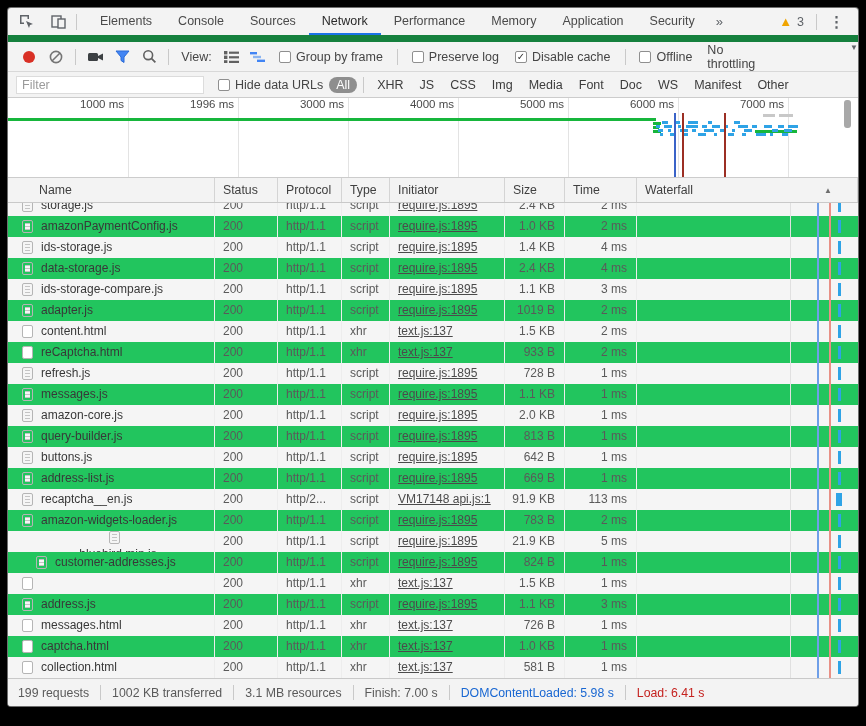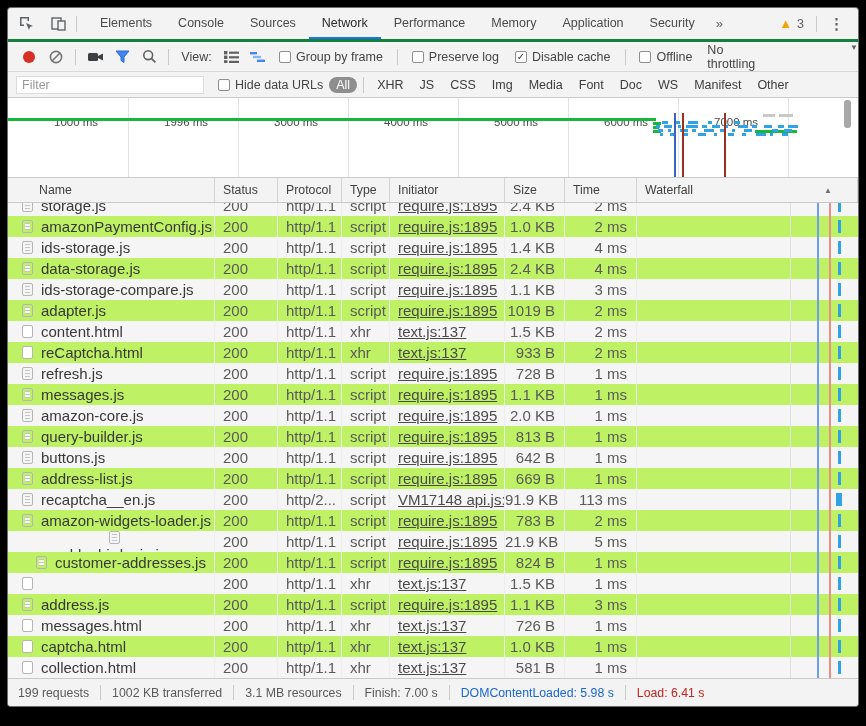--- a/index.html
+++ b/index.html
@@ -1,21 +1,21 @@
 <!DOCTYPE html>
 <html><head>
 <meta charset="utf-8">
 <style>
   * { box-sizing: border-box; margin: 0; padding: 0; }
   html,body { width:866px; height:726px; background:#000; font-family:"Liberation Sans",sans-serif; overflow:hidden; }
   .window { position:absolute; left:8px; top:8px; width:850px; height:698px; background:#f3f3f3;
             border-radius:3px; overflow:hidden; box-shadow:0 0 0 1px #6e6e6e; color:#454545; }
 
   
-  .tabbar { height:34px; display:flex; align-items:center; border-bottom:3px solid #15803d; font-size:12.5px; }
+  .tabbar { height:34px; display:flex; align-items:center; border-bottom:7px solid #15803d; font-size:12.5px; }
   .tabbar .icnbtn { width:28px; height:26px; display:flex; align-items:center; justify-content:center; margin-left:4px; }
   .vsep { width:1px; height:16px; background:#c9c9c9; margin:0 4px; }
   .tab-strip { display:flex; height:100%; align-items:stretch; margin-left:6px; }
   .tab { display:flex; align-items:center; padding:0 13px; color:#4a4a4a; border-bottom:2px solid transparent; cursor:default; }
   .tab.active { color:#2a2a2a; border-bottom:2px solid #1a73e8; }
   .tab-more { padding:0 8px; color:#5f6368; font-size:13px; display:flex; align-items:center; }
   .tabbar-right { margin-left:auto; display:flex; align-items:center; padding-right:6px; }
   .warn { display:flex; align-items:center; gap:5px; padding:0 8px; }
   .warn .tri { color:#f0a400; font-size:13px; }
   .warn .cnt { color:#5f6368; }
@@ -33,34 +33,34 @@
   
   .filterbar { height:26px; display:flex; align-items:center; border-bottom:1px solid #ccc; font-size:12.5px; padding-left:8px; }
   .filter-input { width:188px; height:18px; border:1px solid #dcdcdc; background:#fff; font-size:12.5px; padding:0 5px; color:#333; font-family:"Liberation Sans",sans-serif; }
   .filter-input::placeholder { color:#9a9a9a; }
   .chips { display:flex; align-items:center; gap:2px; }
   .chip { padding:1px 7px; color:#3c3c3c; border-radius:8px; white-space:nowrap; }
   .chip.selected { background:#8e8e8e; color:#fff; }
 
   
   .overview { position:relative; height:80px; background:#fff; border-bottom:1px solid #ccc; overflow:hidden; }
-  .ov-label { position:absolute; top:18px; font-size:11.5px; color:#4a4a4a; width:70px; text-align:left; }
+  .ov-label { position:absolute; top:0; font-size:11.5px; color:#4a4a4a; width:70px; text-align:right; }
   .ov-grid { position:absolute; top:0; bottom:0; width:1px; background:#e3e3e3; }
   .ov-bar { position:absolute; height:3px; }
   .ov-vline { position:absolute; top:15px; bottom:0; width:2px; }
   .ov-scroll { position:absolute; top:2px; width:7px; height:28px; background:#a8a8a8; border-radius:3px; }
 
   
   .thead { height:25px; display:flex; background:#f3f3f3; border-bottom:1px solid #c9c9c9; font-size:12.3px; color:#404040; position:relative; }
   .th { display:flex; align-items:center; padding-left:8px; border-right:1px solid #d4d4d4; overflow:hidden; white-space:nowrap; }
   .th:first-child { padding-left:31px; }
   .th:last-child { border-right:none; }
   .sort-arrow { position:absolute; right:26px; top:8px; font-size:8px; color:#6e6e6e; }
 
-  .rows { position:relative; height:475px; overflow:hidden; background:#bef264; font-size:15px; color:#5a5a5a; }
+  .rows { position:relative; height:475px; overflow:hidden; background:#22c55e; font-size:12px; color:#5a5a5a; }
   .row { display:flex; height:21px; align-items:center; }
   .row.alt { background:#f5f5f5; }
   .row.clip { height:13px; overflow:hidden; align-items:flex-end; }
   .row.clip .cell { height:21px; }
   .cell { height:21px; line-height:21px; padding-left:8px; border-right:1px solid #ededed; overflow:hidden; white-space:nowrap; }
   .cell.name { display:flex; align-items:center; padding-left:14px; color:#383838; }
   .cell.num { text-align:right; padding-right:9px; padding-left:0; }
   .fico { flex:none; width:11px; height:13px; border:1px solid #b5b5b5; border-radius:2px; background:#fff; margin-right:8px; }
   .fico.script { background-image:repeating-linear-gradient(#f6f6f6 0 2px, #c4c4c4 2px 3px); background-clip:content-box; padding:2px; }
   .link { text-decoration:underline; color:#4b4b4b; }

